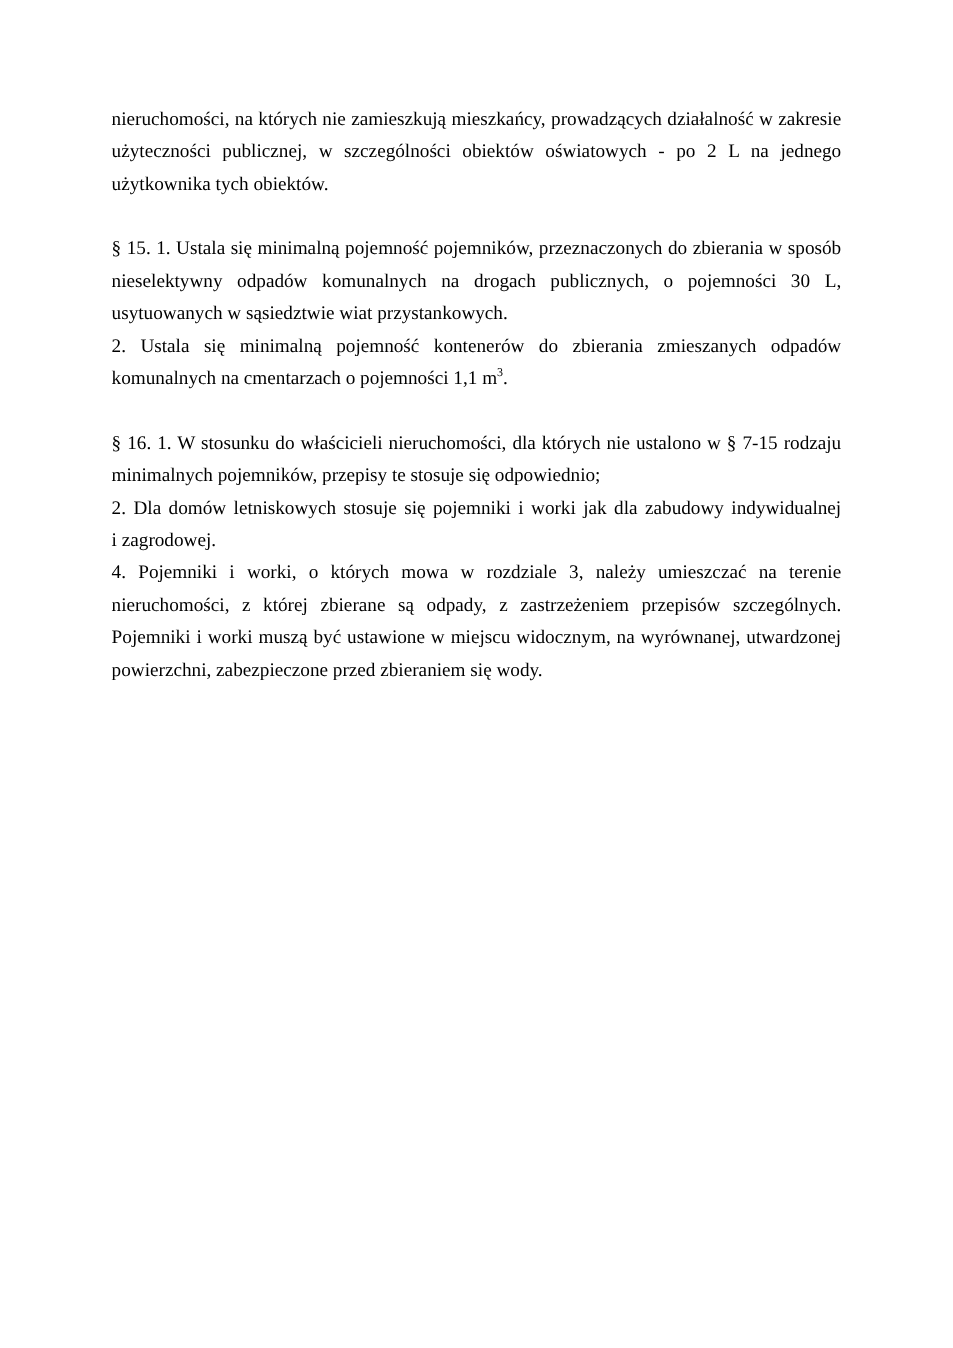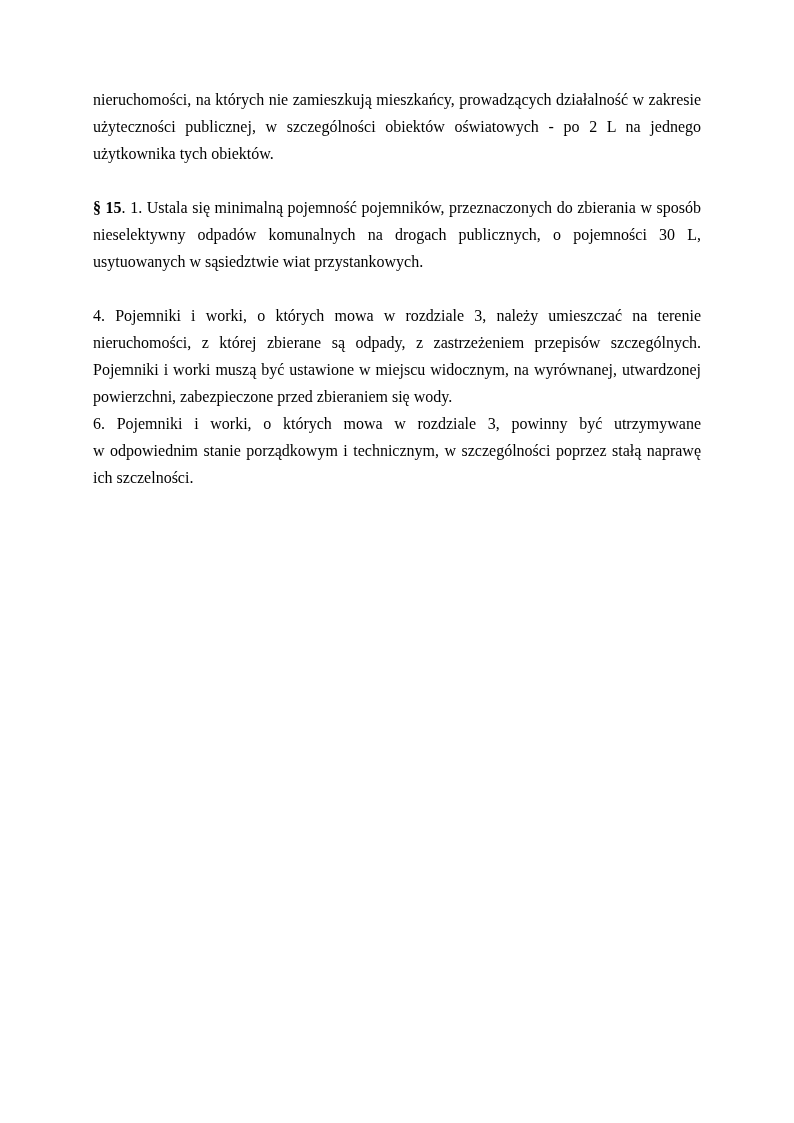--- a/index.html
+++ b/index.html
@@ -25,34 +25,36 @@
   }
   .doc-body p {
     margin: 0;
     text-align: justify;
     text-justify: inter-word;
   }
   .doc-body p.blank {
     min-height: 27px;
   }
   .doc-body .b {
-    font-weight: bold;
+    font-weight: normal;
   }
   .doc-body sup {
     font-size: 10px;
     line-height: 0;
     vertical-align: super;
   }
 </style>
 </head>
 <body>
 
 <div class="page">
   <div class="doc-body">
 
   <p><span>nieruchomości, na których nie zamieszkują mieszkańcy, prowadzących działalność w&nbsp;zakresie użyteczności publicznej, w&nbsp;szczególności obiektów oświatowych - po 2&nbsp;L na jednego użytkownika tych obiektów.</span></p>
       <p class="blank"></p>
       <p><span class="b">§&nbsp;15</span><span>. 1. Ustala się minimalną pojemność pojemników, przeznaczonych do zbierania w&nbsp;sposób nieselektywny odpadów komunalnych na drogach publicznych, o&nbsp;pojemności 30&nbsp;L, usytuowanych w&nbsp;sąsiedztwie wiat przystankowych.</span></p>
+      <p><span>2. Ustala się minimalną pojemność kontenerów do zbierania zmieszanych odpadów komunalnych na cmentarzach o&nbsp;pojemności 1,1&nbsp;m</span><sup>3</sup><span>.</span></p>
       <p class="blank"></p>
+      <p><span class="b">§&nbsp;16</span><span>. 1. W stosunku do właścicieli nieruchomości, dla których nie ustalono w&nbsp;§&nbsp;7-15 rodzaju minimalnych pojemników, przepisy te stosuje się odpowiednio;</span></p>
+      <p><span>2. Dla domów letniskowych stosuje się pojemniki i&nbsp;worki jak dla zabudowy indywidualnej i&nbsp;zagrodowej.</span></p>
       <p><span>4. Pojemniki i&nbsp;worki, o&nbsp;których mowa w&nbsp;rozdziale 3, należy umieszczać na terenie nieruchomości, z&nbsp;której zbierane są odpady, z&nbsp;zastrzeżeniem przepisów szczególnych. Pojemniki i&nbsp;worki muszą być ustawione w&nbsp;miejscu widocznym, na wyrównanej, utwardzonej powierzchni, zabezpieczone przed zbieraniem się wody.</span></p>
-      <p><span>6. Pojemniki i&nbsp;worki, o&nbsp;których mowa w&nbsp;rozdziale 3, powinny być utrzymywane w&nbsp;odpowiednim stanie porządkowym i&nbsp;technicznym, w&nbsp;szczególności poprzez stałą naprawę ich szczelności.</span></p>
     </div>
 </div>
 
 </body></html>

